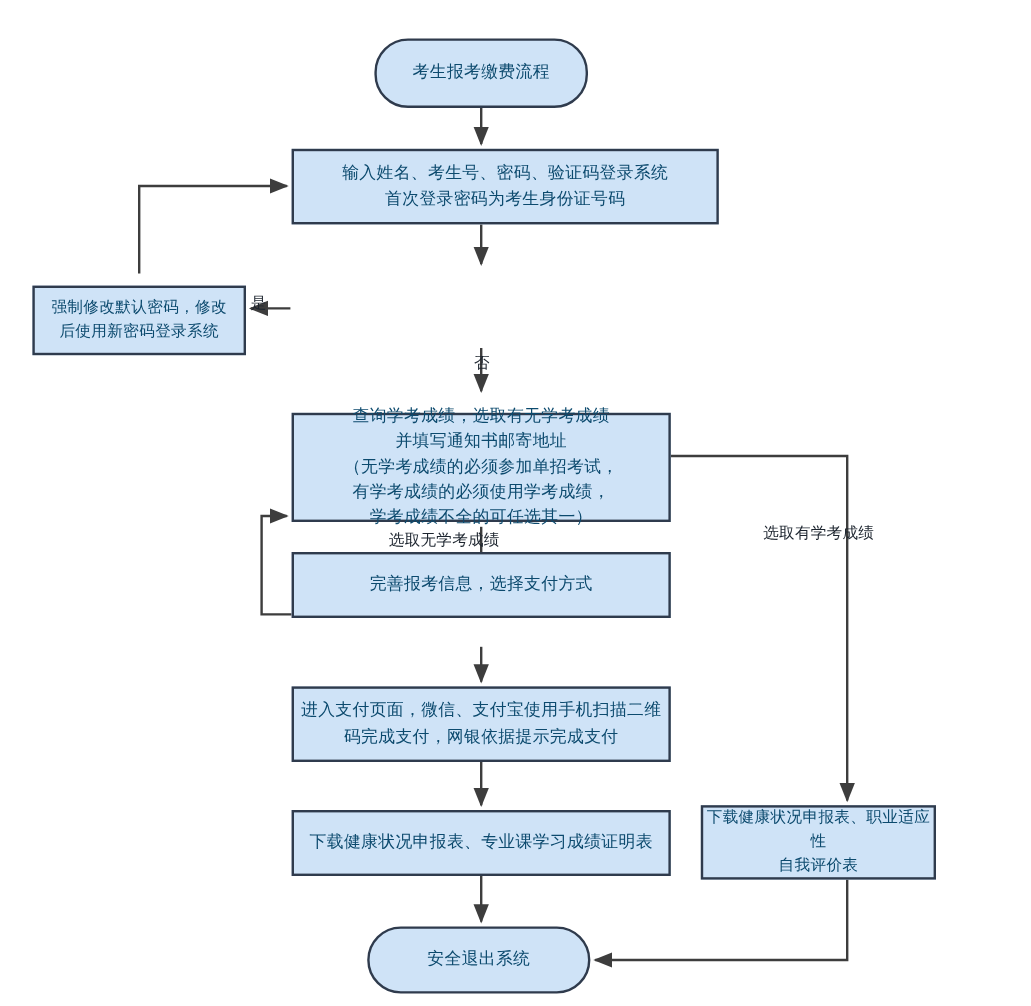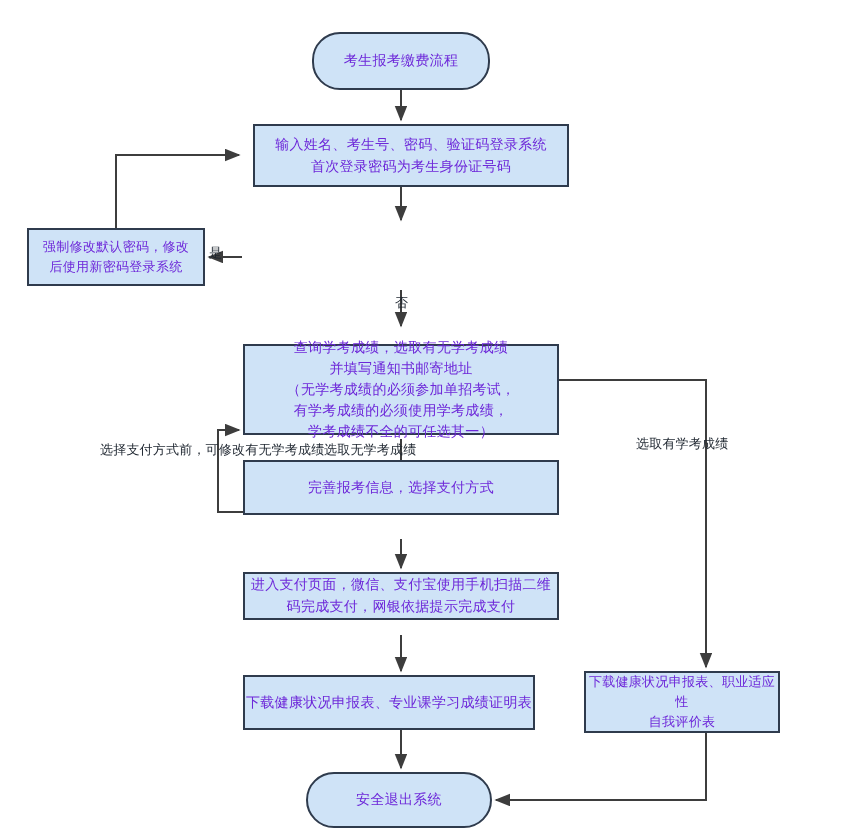--- a/index.html
+++ b/index.html
@@ -29,21 +29,21 @@
   }
   .node {
     position: absolute;
     box-sizing: border-box;
     background: #cfe3f7;
     border: 2px solid #2f3b4d;
     display: flex;
     align-items: center;
     justify-content: center;
     text-align: center;
-    color: #6d28d9;
+    color: #0c4a6e;
     font-size: 14px;
     line-height: 1.55;
     letter-spacing: 0.3px;
     white-space: pre-line;
   }
   .node.terminal {
     border-radius: 28px;
   }
   .node.decision {
     background: transparent;
@@ -106,72 +106,69 @@
       <path d="M401,730 L401,768" marker-end="url(#arrow)"></path>
 
       <path d="M706,733 L706,800 L496,800" marker-end="url(#arrow)"></path>
     </g>
   </svg>
 
   <div class="node terminal" style="left:312px; top:32px; width:178px; height:58px;">
     <span>考生报考缴费流程</span>
   </div>
 
-  <div class="node" style="left:253px; top:124px; width:316px; height:63px;">
+  <div class="node" style="left:243px; top:124px; width:356px; height:63px;">
     <span>输入姓名、考生号、密码、验证码登录系统
 首次登录密码为考生身份证号码</span>
   </div>
 
-  <div class="node" style="left:27px; top:228px; width:178px; height:58px; font-size:13px;">
+  <div class="node" style="left:27px; top:238px; width:178px; height:58px; font-size:13px;">
     <span>强制修改默认密码，修改
 后使用新密码登录系统</span>
   </div>
 
 
   <div class="node" style="left:243px; top:344px; width:316px; height:91px; line-height:1.5;">
     <span>查询学考成绩，选取有无学考成绩
 并填写通知书邮寄地址
 （无学考成绩的必须参加单招考试，
 有学考成绩的必须使用学考成绩，
 学考成绩不全的可任选其一）</span>
   </div>
 
   <div class="node" style="left:243px; top:460px; width:316px; height:55px;">
     <span>完善报考信息，选择支付方式</span>
   </div>
 
-  <div class="node" style="left:243px; top:572px; width:316px; height:48px;">
+  <div class="node" style="left:243px; top:572px; width:316px; height:63px;">
     <span>进入支付页面，微信、支付宝使用手机扫描二维
 码完成支付，网银依据提示完成支付</span>
   </div>
 
-  <div class="node" style="left:243px; top:675px; width:292px; height:55px;justify-content:center;">
+  <div class="node" style="left:243px; top:675px; width:316px; height:55px;justify-content:center;">
     <span>下载健康状况申报表、专业课学习成绩证明表</span>
   </div>
 
   <div class="node" style="left:584px; top:671px; width:196px; height:62px; font-size:13px;">
     <span>下载健康状况申报表、职业适应性
 自我评价表</span>
   </div>
 
   <div class="node terminal" style="left:306px; top:772px; width:186px; height:56px;">
     <span>安全退出系统</span>
   </div>
 
   <div class="edge-label" style="left:209px; top:244px;">
     <span>是</span>
   </div>
 
   <div class="edge-label" style="left:395px; top:294px;">
     <span>否</span>
   </div>
 
-  <div class="edge-label small" style="left:100px; top:441px;">
-    <span>选择支付方式前，可修改有无学考成绩</span>
-  </div>
 
   <div class="edge-label small" style="left:324px; top:441px;">
     <span>选取无学考成绩</span>
   </div>
 
   <div class="edge-label small" style="left:636px; top:435px;">
     <span>选取有学考成绩</span>
   </div>
 
 </div>

